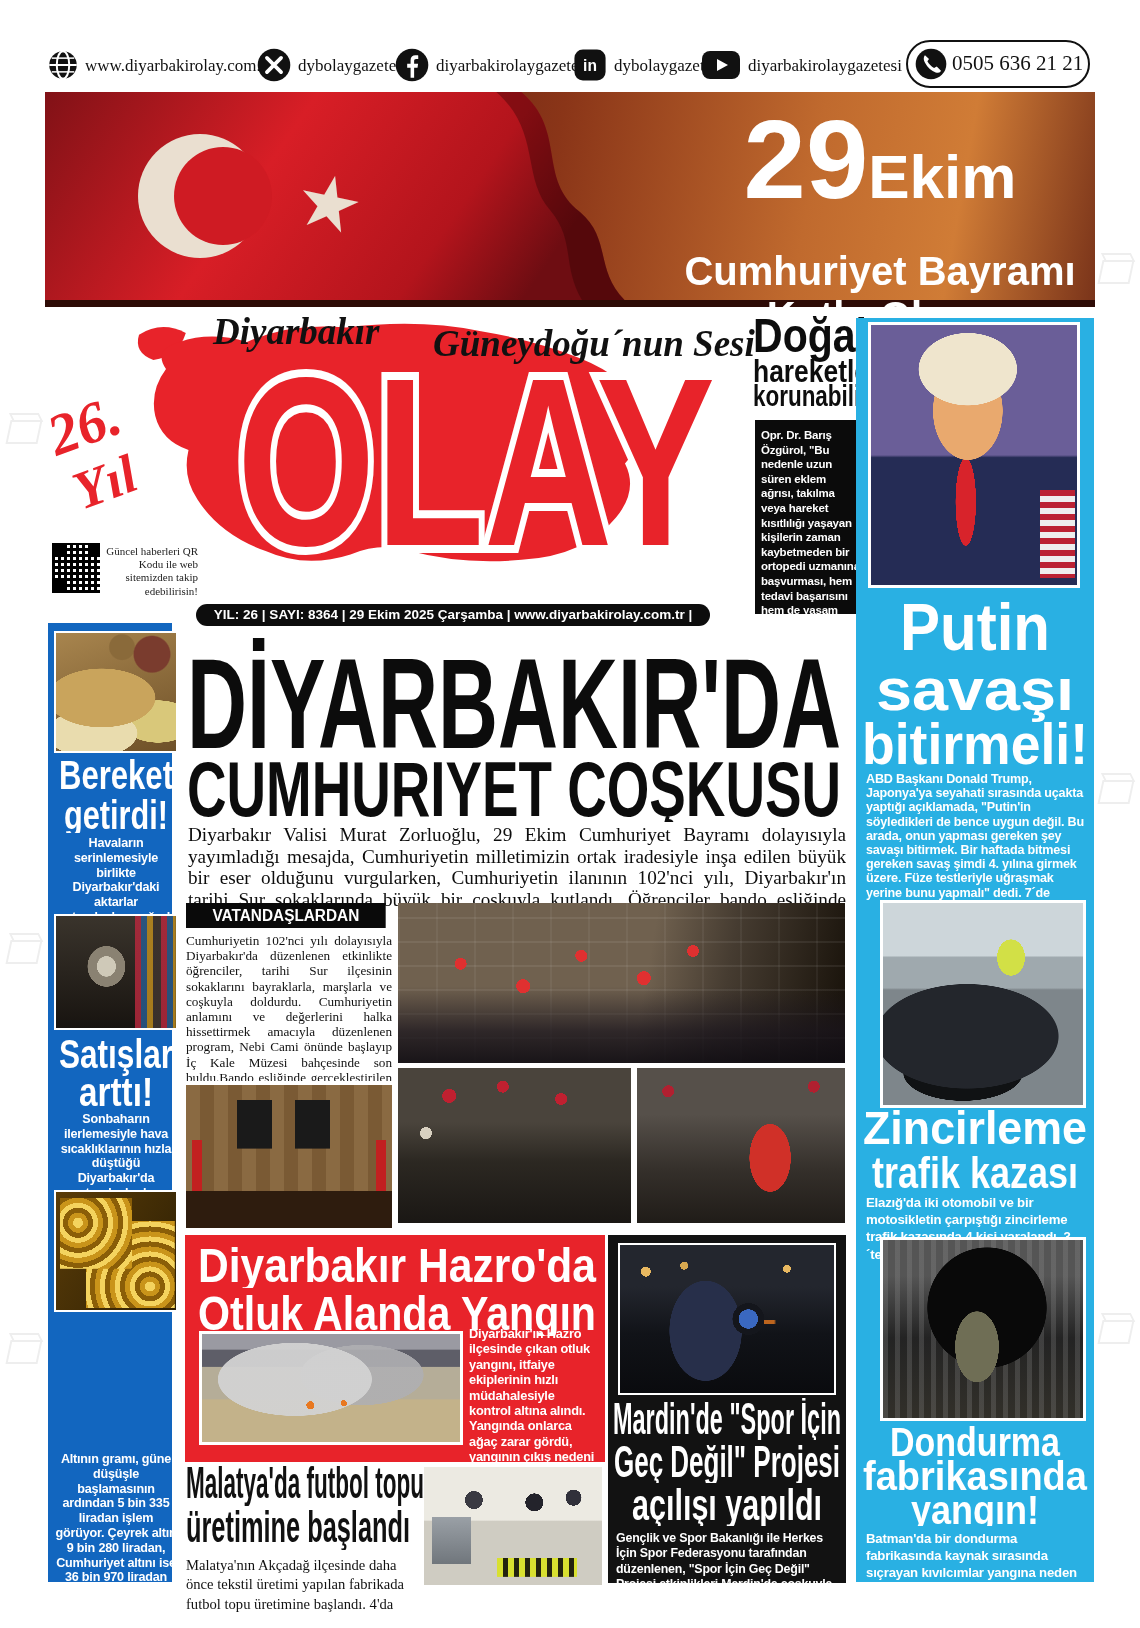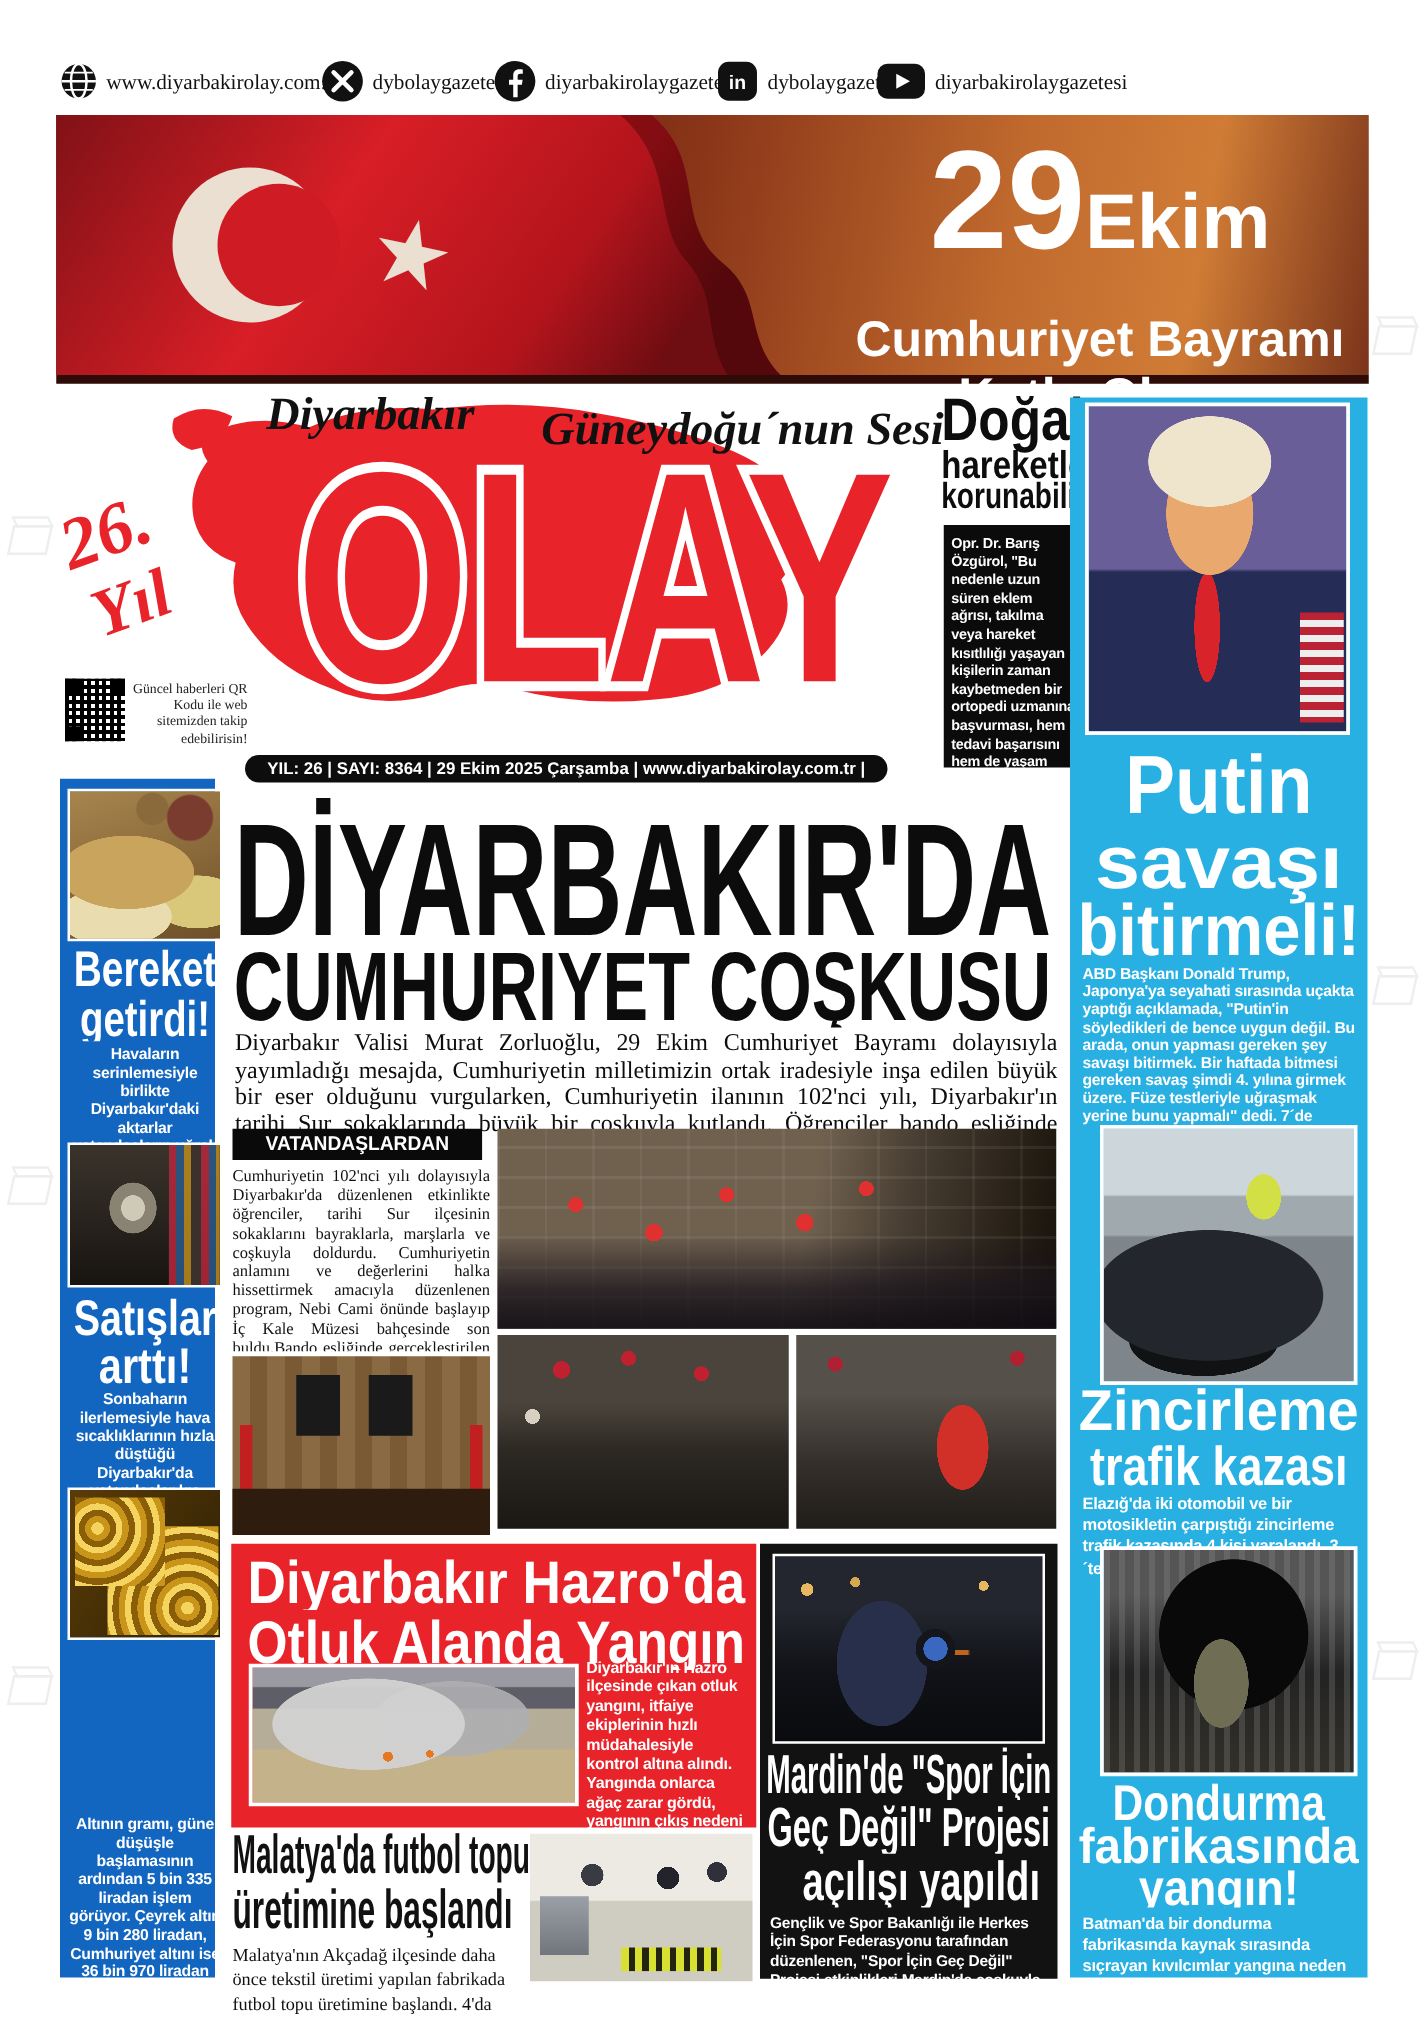--- a/index.html
+++ b/index.html
@@ -178,20 +178,29 @@
     <span class="abs serif" style="left:569px;top:20px;font-size:17px;color:#111;">dybolaygazetesi</span>
 
     <span class="abs" style="left:656px;top:14px;">
       <svg width="40" height="30" viewBox="0 0 40 30">
           <rect x="1" y="1" width="38" height="28" rx="8" fill="#111"></rect>
           <path d="M16 9 L27 15 L16 21 Z" fill="#fff"></path>
         </svg>
     </span>
     <span class="abs serif" style="left:703px;top:20px;font-size:17px;color:#111;">diyarbakirolaygazetesi</span>
 
+    <span class="abs" style="left:861px;top:4px;width:180px;height:44px;border:2.5px solid #111;border-radius:26px;">
+      <span class="abs" style="left:7px;top:6px;">
+        <svg width="32" height="32" viewBox="0 0 24 24">
+            <circle cx="12" cy="12" r="11.5" fill="#111"></circle>
+            <path d="M7.5 5.5 C7.5 5.5 5.5 7.5 7.5 11 C9.5 14.8 12.5 17.3 15.5 18.3 C18.8 19.3 19.5 17 19.5 17 L16.3 13.8 L14.3 15 C12.3 14 10.3 12 9.3 10 L10.5 8.2 Z" fill="#fff"></path>
+          </svg>
+      </span>
+      <span class="abs serif" style="left:44px;top:9px;font-size:21px;color:#111;">0505 636 21 21</span>
+    </span>
   </div>
 
   <div class="abs" id="flag-banner" style="left:45px;top:92px;width:1050px;height:208px;">
     <span class="abs" style="left:0;top:0;">
       <svg width="640" height="208" viewBox="0 0 640 208">
         <defs>
           <linearGradient id="fg" x1="0" y1="0" x2="1" y2="0.25">
             <stop offset="0" stop-color="#7e1116"></stop>
               <stop offset="0.45" stop-color="#d81e26"></stop>
               <stop offset="0.8" stop-color="#b3141c"></stop>
@@ -357,21 +366,21 @@
     <span class="abs" style="left:3px;top:163px;">
       <svg class="hl" width="232" height="42" viewBox="0 0 232 42">
         <text x="116" y="36" text-anchor="middle" font-size="44" fill="#fff" textLength="228" lengthAdjust="spacingAndGlyphs">Mardin'de "Spor İçin</text>
       </svg>
     </span>
     <span class="abs" style="left:3px;top:206px;">
       <svg class="hl" width="232" height="42" viewBox="0 0 232 42">
         <text x="116" y="36" text-anchor="middle" font-size="44" fill="#fff" textLength="226" lengthAdjust="spacingAndGlyphs">Geç Değil" Projesi</text>
       </svg>
     </span>
-    <span class="abs" style="left:13px;top:249px;">
+    <span class="abs" style="left:3px;top:249px;">
       <svg class="hl" width="232" height="42" viewBox="0 0 232 42">
         <text x="116" y="36" text-anchor="middle" font-size="44" fill="#fff" textLength="190" lengthAdjust="spacingAndGlyphs">açılışı yapıldı</text>
       </svg>
     </span>
     <div class="abs rs whitebody" style="left:8px;top:296px;width:224px;font-size:12.4px;line-height:15.4px;">Gençlik ve Spor Bakanlığı ile Herkes İçin Spor Federasyonu tarafından düzenlenen, "Spor İçin Geç Değil" Projesi etkinlikleri Mardin'de coşkuyla başladı. 5´te</div>
   </div>
 
 </div>
 
 </body></html>

